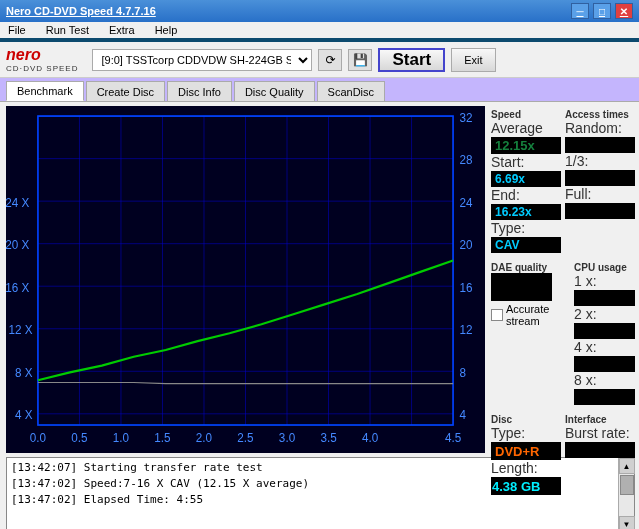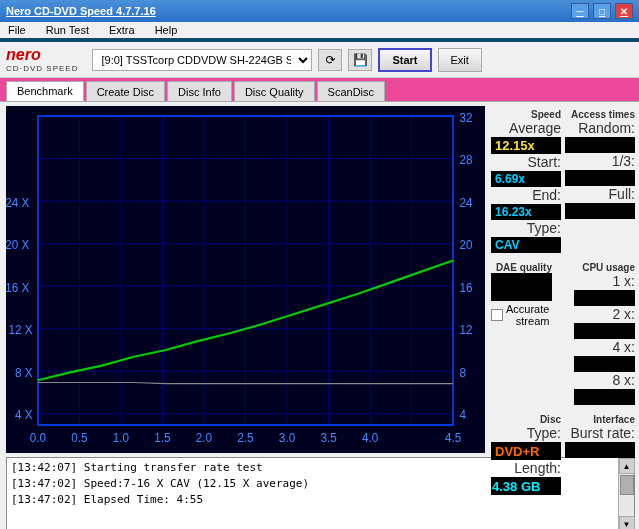--- a/index.html
+++ b/index.html
@@ -55,32 +55,32 @@
       border: 1px solid #aaa; background: white; height: 22px; font-size: 11px;
       padding: 0 4px; width: 220px;
     }
     .toolbar-icon {
       width: 24px; height: 22px; background: #e0e0e0; border: 1px solid #aaa;
       display: flex; align-items: center; justify-content: center; cursor: pointer; font-size: 12px;
     }
     .start-btn {
       background: linear-gradient(to bottom, #f8f8f8, #d8d8d8);
       border: 2px solid #4444cc;
-      height: 24px; padding: 0 12px; font-size: 11px; font-weight: bold; cursor: pointer;
+      height: 24px; padding: 0 12px; font-size: 17px; font-weight: bold; cursor: pointer;
     }
     .exit-btn {
       background: linear-gradient(to bottom, #f8f8f8, #d8d8d8);
       border: 1px solid #aaa;
       height: 24px; padding: 0 12px; font-size: 11px; cursor: pointer;
     }
 
     
     .tabs {
       display: flex;
-      background: #ec4899;
+      background: #c4b5fd;
       border-bottom: 1px solid #aaa;
       padding: 3px 6px 0;
       gap: 2px;
     }
     .tab {
       padding: 2px 10px; font-size: 11px; border: 1px solid #aaa; border-bottom: none;
       background: #e0e0e0; cursor: pointer; height: 20px; display: flex; align-items: center;
     }
     .tab.active { background: white; border-bottom: 1px solid white; margin-bottom: -1px; }
 
@@ -101,21 +101,20 @@
     }
     .chart-svg { width: 100%; height: 100%; }
 
     
     .right-panel {
       width: 150px;
       padding: 4px 4px 4px 2px;
       display: flex;
       flex-direction: column;
       gap: 2px;
-      text-align: right;
     }
     .panel-label {
       font-size: 14px; color: #333; margin-bottom: 1px;
     }
     .panel-value {
       background: #000; color: #00ccff; font-weight: bold;
       font-size: 12px; padding: 1px 4px; min-height: 16px;
       display: flex; align-items: center;
     }
     .section-title {
@@ -280,21 +279,21 @@
     </svg>
   </div>
 
   <div class="right-panel">
 
     <div style="display:flex; gap:4px;">
 
       <div style="flex:1;">
         <div class="section-title">Speed</div>
         <div class="panel-label">Average</div>
-        <div class="panel-value" style="color:#fde047; font-size:13px;">12.15x</div>
+        <div class="panel-value" style="color:#15803d; font-size:13px;">12.15x</div>
         <div class="panel-label">Start:</div>
         <div class="panel-value">6.69x</div>
         <div class="panel-label">End:</div>
         <div class="panel-value">16.23x</div>
         <div class="panel-label">Type:</div>
         <div class="panel-value">CAV</div>
       </div>
 
       <div style="flex:1;">
         <div class="section-title">Access times</div>

